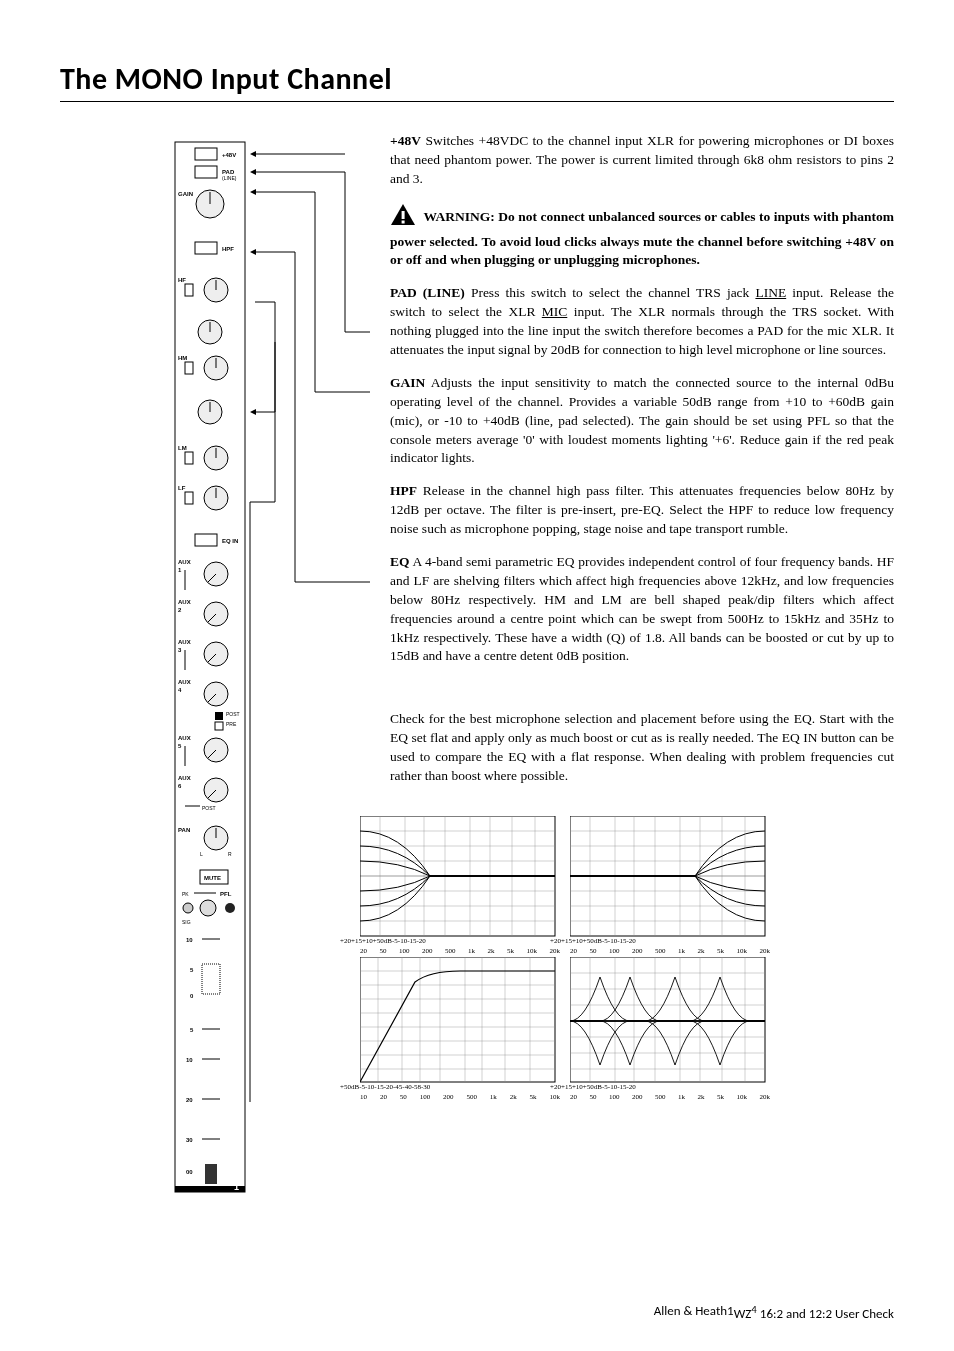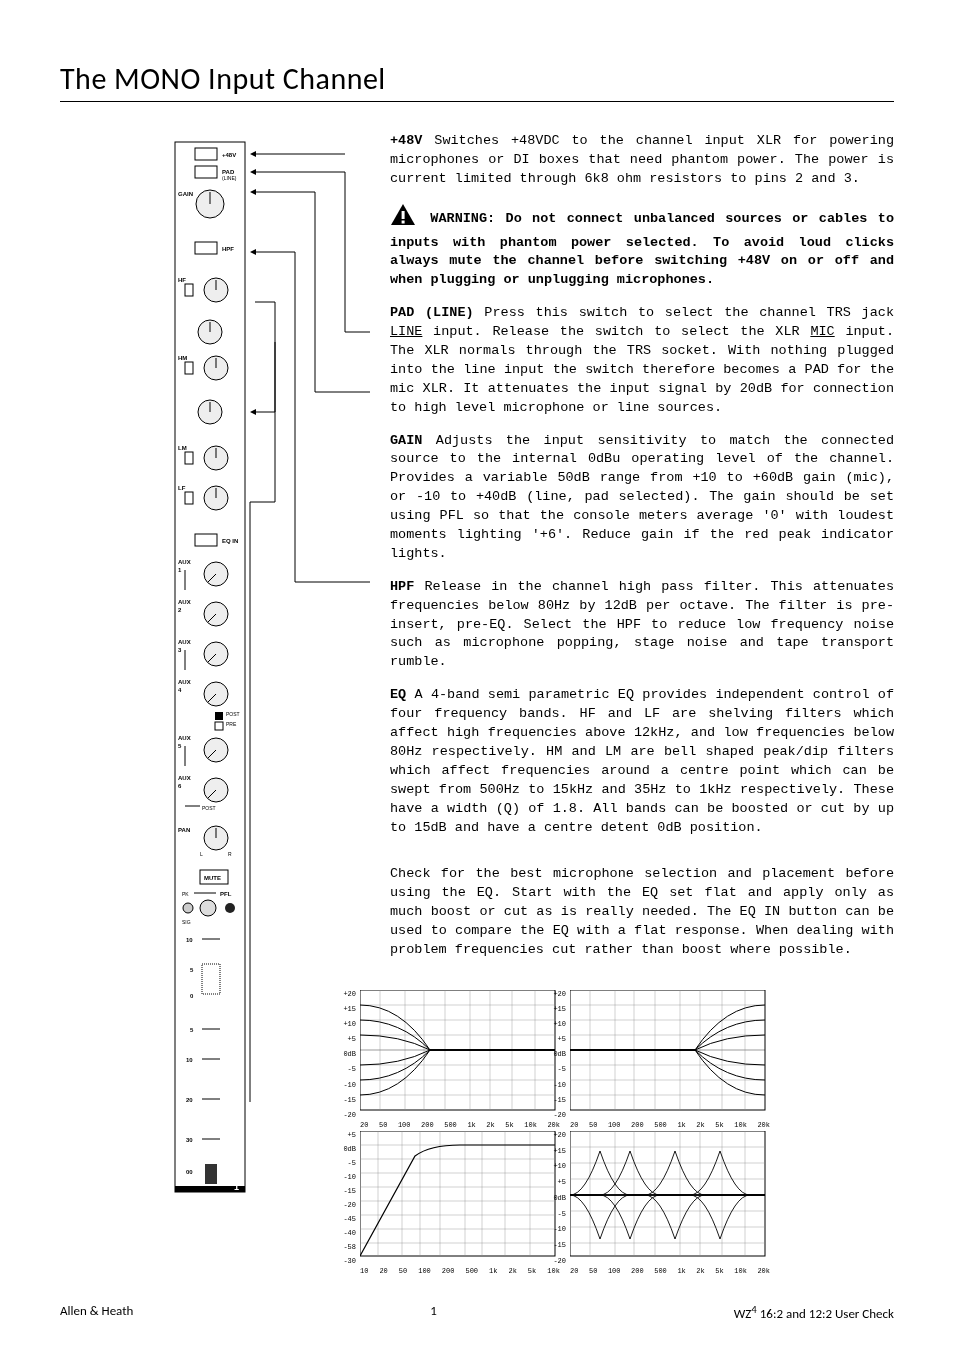--- a/index.html
+++ b/index.html
@@ -10,66 +10,66 @@
     padding: 60px 60px 30px 60px;
     box-sizing: border-box;
     font-family: Arial, Helvetica, sans-serif;
     color: #000;
     font-size: 13px;
     position: relative;
   }
   .title {
     font-family: "Gill Sans", "Gill Sans MT", Calibri, sans-serif;
     font-size: 30px;
-    font-weight: 400;
+    font-weight: 700;
     border-bottom: 1.5px solid #000;
     padding-bottom: 4px;
     margin-bottom: 30px;
     letter-spacing: 0.5px;
   }
   .layout {
     display: flex;
     gap: 20px;
   }
   .left-col {
     width: 310px;
     flex-shrink: 0;
   }
   .right-col {
     flex: 1;
-    font-family: Liberation Mono, monospace;
+    font-family: Liberation Serif, serif;
   }
   .right-col p {
     margin: 0 0 14px 0;
     text-align: justify;
     line-height: 1.4;
     font-size: 13.5px;
   }
   .right-col b { font-weight: 700; }
   .warning-icon {
     display: inline-block;
     vertical-align: middle;
     margin-right: 4px;
   }
   .eq-charts {
     margin-top: 30px;
     position: relative;
     left: -30px;
   }
   .chart-row { display: flex; gap: 10px; margin-bottom: 12px; }
   .chart-cell { position: relative; }
-  .yaxis { position:absolute; left:-20px; top:0; height:100%; font-size:7px; display:flex; flex-direction:column; justify-content:space-between; align-items:flex-end; width:16px;}
+  .yaxis { position:absolute; left:-20px; top:0; height:100%; font-size:7px; display:flex; flex-direction:row; justify-content:space-between; align-items:flex-end; width:16px;}
   .xaxis { position:absolute; bottom:-10px; left:0; width:100%; font-size:7px; display:flex; justify-content:space-between;}
   .footer {
     position: absolute;
     bottom: 30px;
     left: 60px;
     right: 60px;
     display: flex;
-    justify-content: space-between;
+    justify-content: flex-end;
     font-size: 13px;
     font-family: "Gill Sans", "Gill Sans MT", Calibri, sans-serif;
   }
   .channel-strip {
     font-family: Arial, sans-serif;
   }
   .cs-label { font-size:6px; font-weight:bold; fill:#000; }
   .cs-label-sm { font-size:5px; fill:#000; }
 </style>
 </head>
@@ -233,21 +233,21 @@
     </p>
 
     <p><b>PAD (LINE)</b><span>   Press this switch to select the channel TRS jack </span><u>LINE</u><span> input.  Release the switch to select the XLR </span><u>MIC</u><span> input.  The XLR normals through the TRS socket.  With nothing plugged into the line input the switch therefore becomes a PAD for the mic XLR. It attenuates the input signal by 20dB for connection to high level microphone or line sources.</span></p>
 
     <p><b>GAIN</b><span>   Adjusts the input sensitivity to match the connected source to the internal 0dBu operating level of the channel.  Provides a variable 50dB range from +10 to +60dB gain (mic), or -10 to +40dB (line, pad selected).  The gain should be set using PFL so that the console meters average '0' with loudest moments lighting '+6'.  Reduce gain if the red peak indicator lights.</span></p>
 
     <p><b>HPF</b><span>   Release in the channel high pass filter.  This attenuates frequencies below 80Hz by 12dB per octave.  The filter is pre-insert, pre-EQ.  Select the HPF to reduce low frequency noise such as microphone popping, stage noise and tape transport rumble.</span></p>
 
     <p><b>EQ</b><span>   A 4-band semi parametric EQ provides independent control of four frequency bands.  HF and LF are shelving filters which affect high frequencies above 12kHz, and low frequencies below 80Hz respectively.  HM and LM are bell shaped peak/dip filters which affect frequencies around a centre point which can be swept from 500Hz to 15kHz and 35Hz to 1kHz respectively.  These have a width (Q) of 1.8.  All bands can be boosted or cut by up to 15dB and have a centre detent 0dB position.</span></p>
 
-    <p style="margin-top:28px">Check for the best microphone selection and placement before using the EQ.  Start with the EQ set flat and apply only as much boost or cut as is really needed. The EQ IN button can be used to compare the EQ with a flat response. When dealing with problem frequencies cut rather than boost where possible.</p>
+    <p style="margin-top:44px">Check for the best microphone selection and placement before using the EQ.  Start with the EQ set flat and apply only as much boost or cut as is really needed. The EQ IN button can be used to compare the EQ with a flat response. When dealing with problem frequencies cut rather than boost where possible.</p>
 
     <div class="eq-charts">
       <div class="chart-row">
         <div class="chart-cell">
           <svg width="200" height="125">
             <rect x="0" y="0" width="195" height="120" fill="none" stroke="#000"></rect>
             <g stroke="#888" stroke-width="0.4">
               <line x1="0" y1="15" x2="195" y2="15"></line>
                 <line x1="0" y1="30" x2="195" y2="30"></line>
                 <line x1="0" y1="45" x2="195" y2="45"></line>

